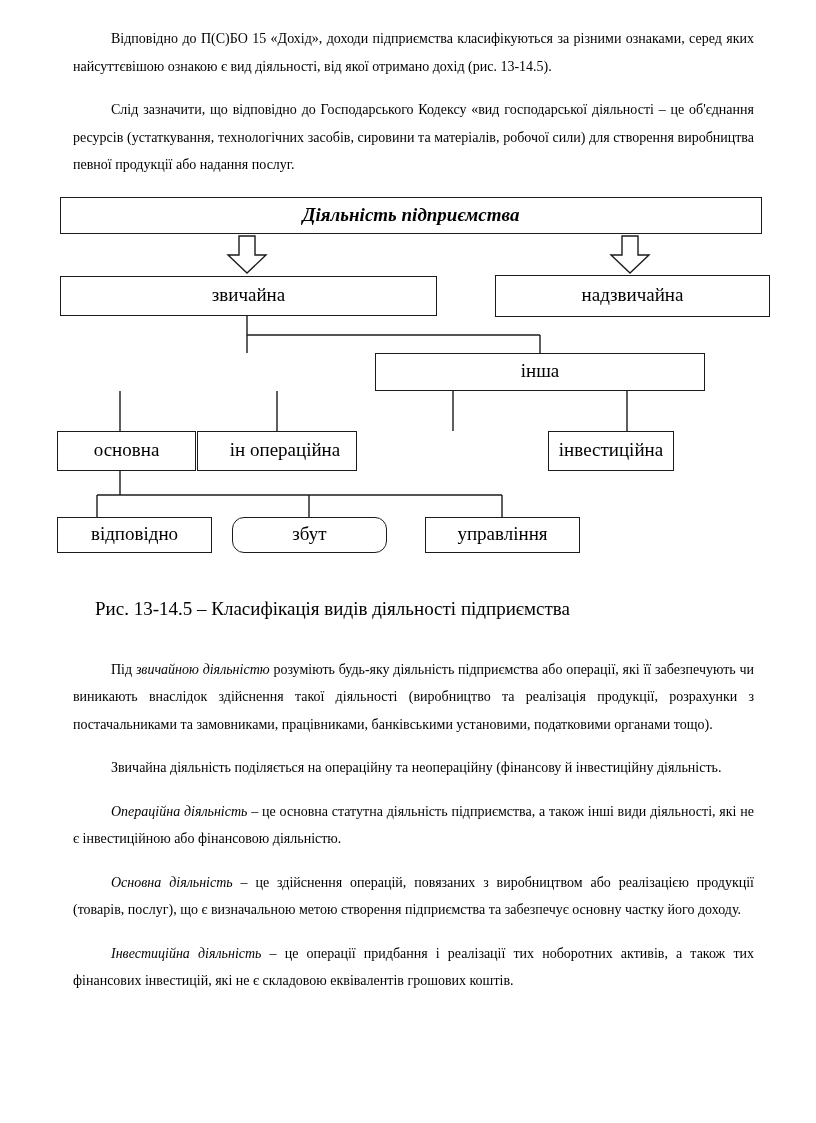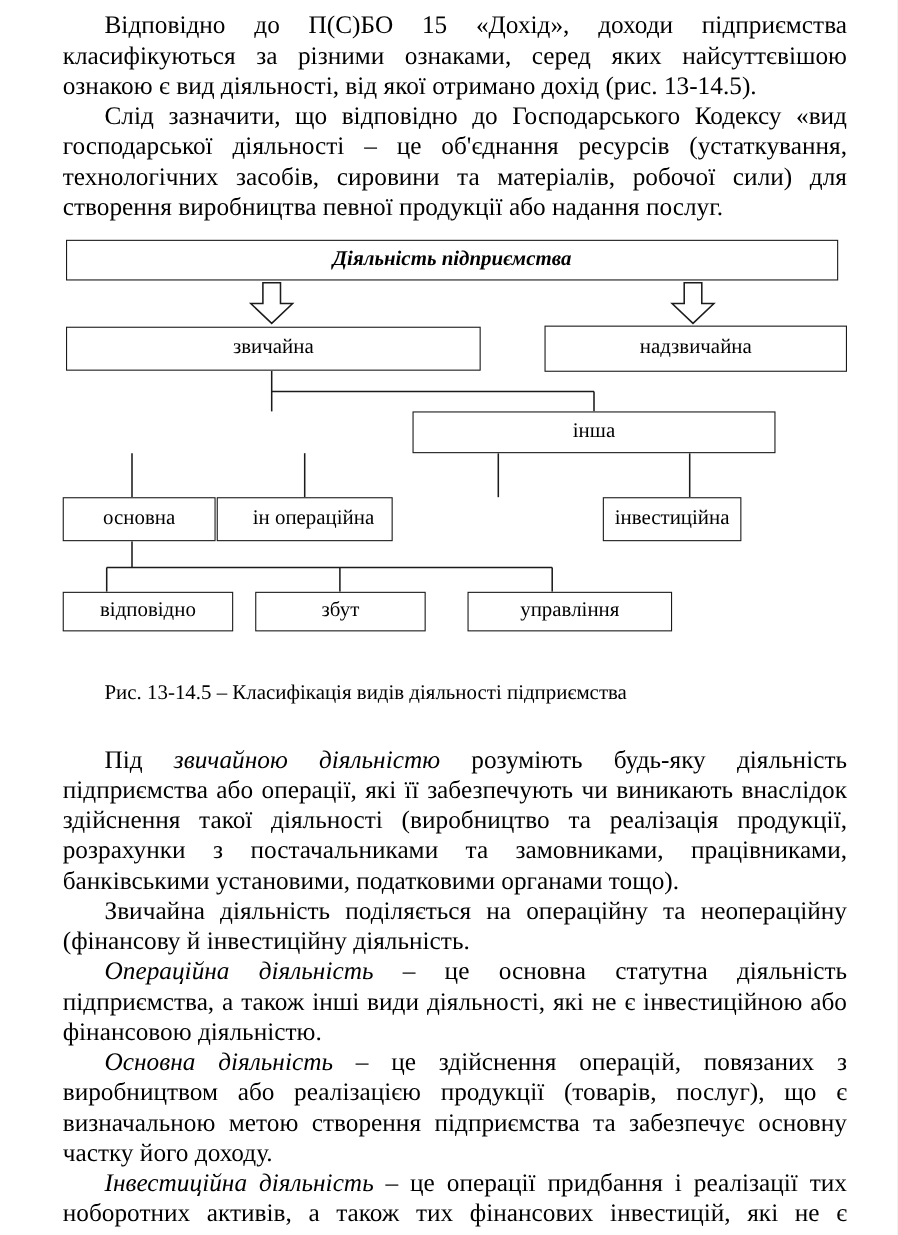--- a/index.html
+++ b/index.html
@@ -9,22 +9,22 @@
     height: 1123px;
     margin: 0 auto;
     background: #ffffff;
     box-sizing: border-box;
     padding: 9px 46px 0 57px;
     overflow: hidden;
     font-family: "Liberation Serif", serif;
     color: #000;
   }
   .para {
-    margin: 0;
-    font-size: 23px;
+    margin: 16px;
+    font-size: 14px;
     line-height: 27.5px;
     text-align: justify;
     text-indent: 38px;
   }
   .it { font-style: italic; }
   .caption {
     margin: 38px 0 34px 0;
     font-size: 19px;
     line-height: 27px;
     text-indent: 38px;
@@ -51,22 +51,22 @@
   .b-root  { left: 3px;   top: 2px;   width: 702px; height: 37px; }
   .b-ord   { left: 3px;   top: 81px;  width: 377px; height: 40px; }
   .b-ext   { left: 438px; top: 80px;  width: 275px; height: 42px; }
   .b-oper  { left: 0;     top: 158px; width: 300px; height: 38px; }
   .b-other { left: 318px; top: 158px; width: 330px; height: 38px; }
   .b-main  { left: 0;     top: 236px; width: 139px; height: 40px; }
   .b-othop { left: 140px; top: 236px; width: 160px; height: 40px; padding-left: 16px; }
   .b-fin   { left: 318px; top: 236px; width: 157px; height: 40px; }
   .b-inv   { left: 491px; top: 236px; width: 126px; height: 40px; }
   .b-prod  { left: 0;     top: 322px; width: 155px; height: 36px; }
-  .b-sale  { left: 175px; top: 322px; width: 155px; height: 36px; }
-  .b-mgmt  { left: 368px; top: 322px; width: 186px; height: 36px; }
+  .b-sale  { left: 175px; top: 322px; width: 155px; height: 36px; border-radius: 12px; }
+  .b-mgmt  { left: 368px; top: 322px; width: 155px; height: 36px; }
 </style>
 </head>
 <body>
 
 <div class="page">
 
   <p class="para">Відповідно до П(С)БО 15 «Дохід», доходи підприємства класифікуються за різними ознаками, серед яких найсуттєвішою ознакою є вид діяльності, від якої отримано дохід (рис. 13-14.5).</p>
 
   <p class="para">Слід зазначити, що відповідно до Господарського Кодексу «вид господарської діяльності – це об'єднання ресурсів (устаткування, технологічних засобів, сировини та матеріалів, робочої сили) для створення виробництва певної продукції або надання послуг.</p>
 

